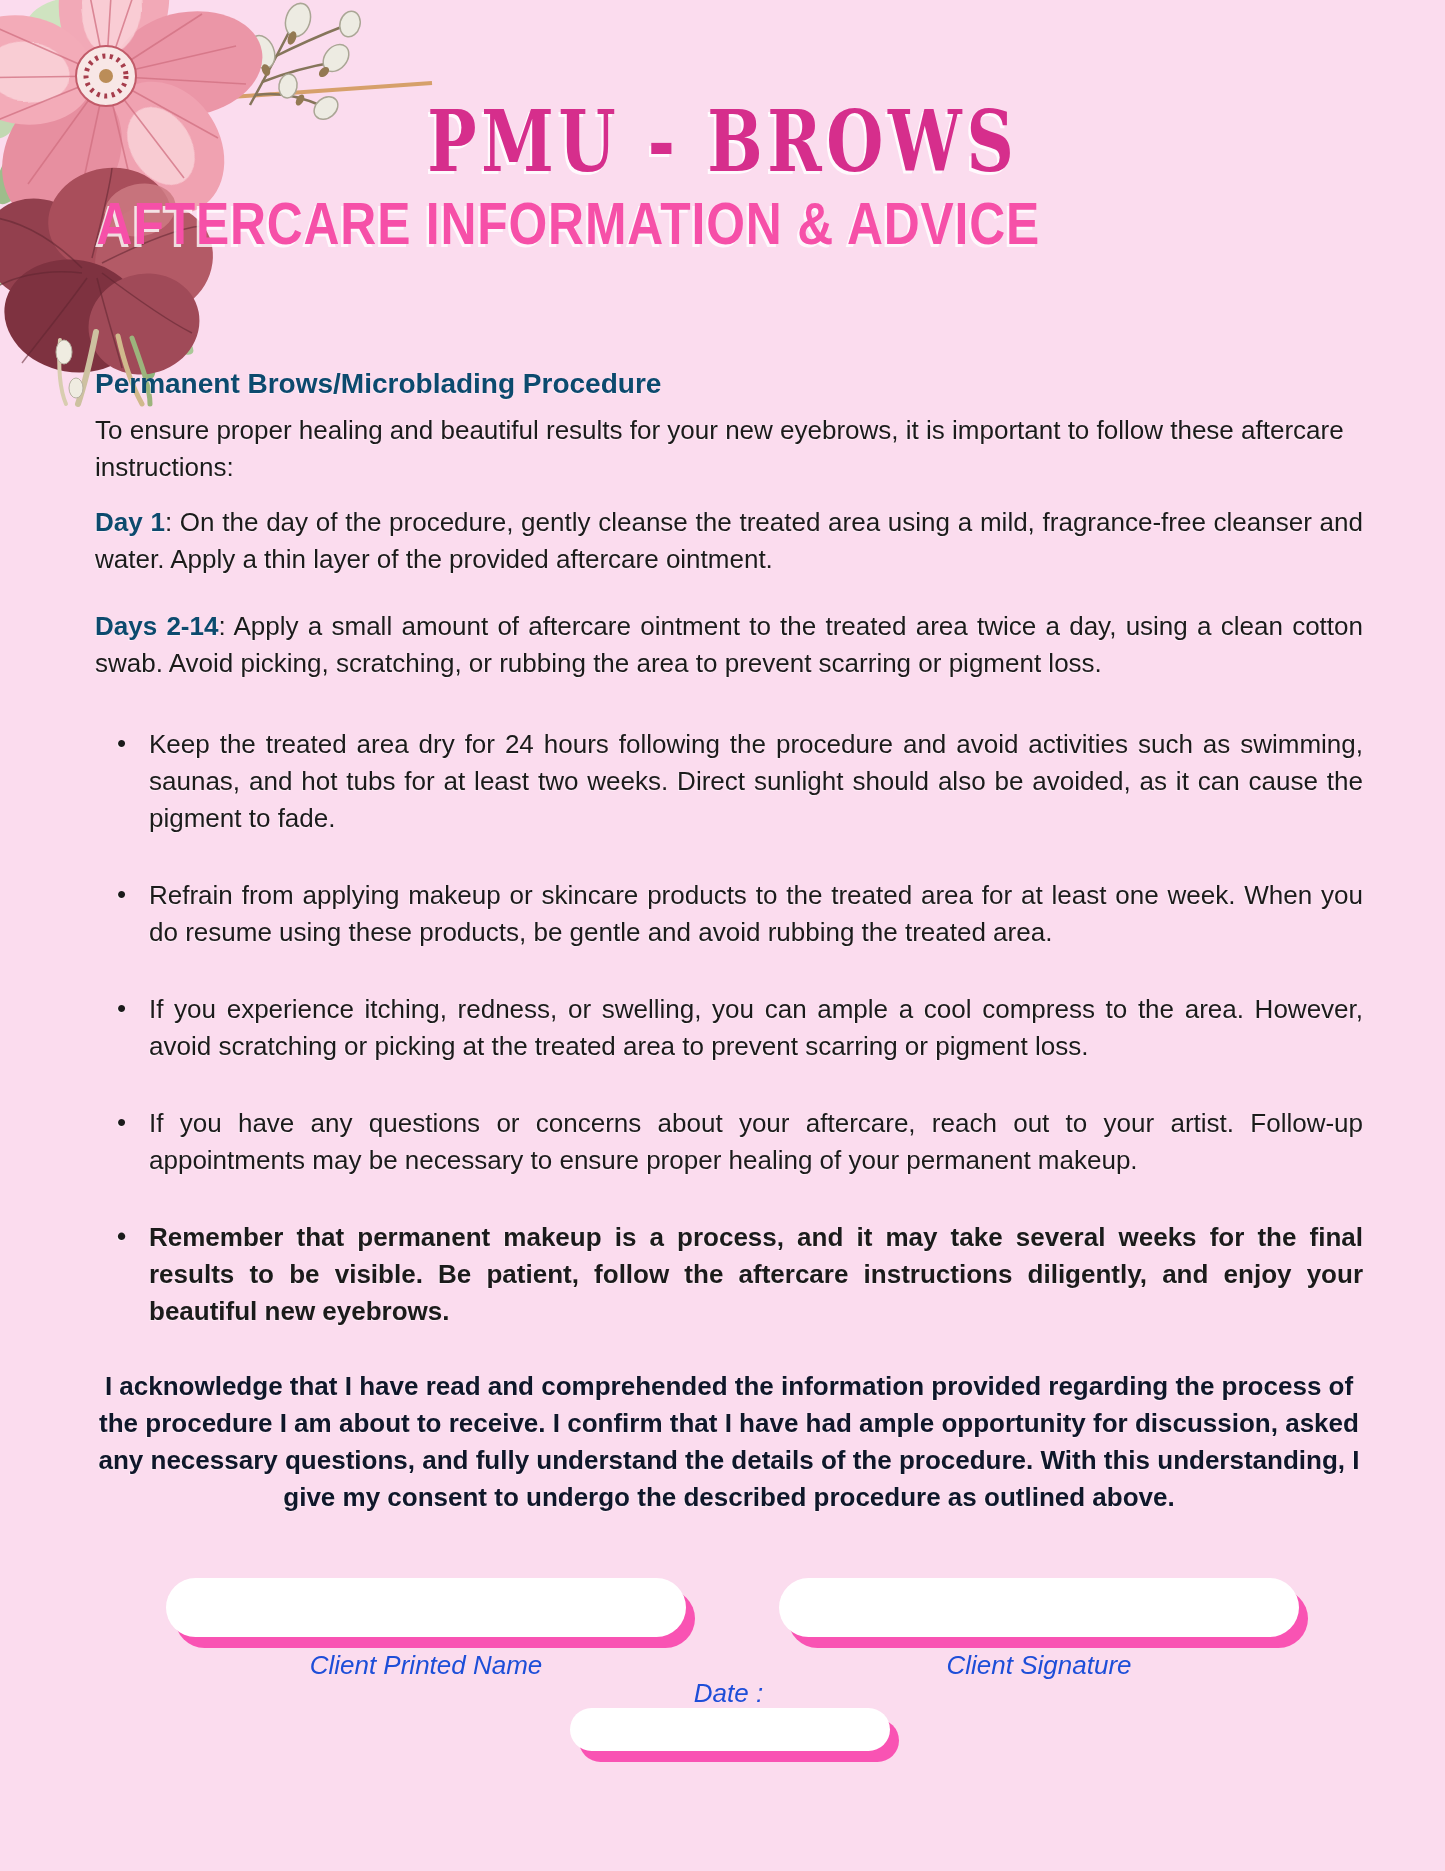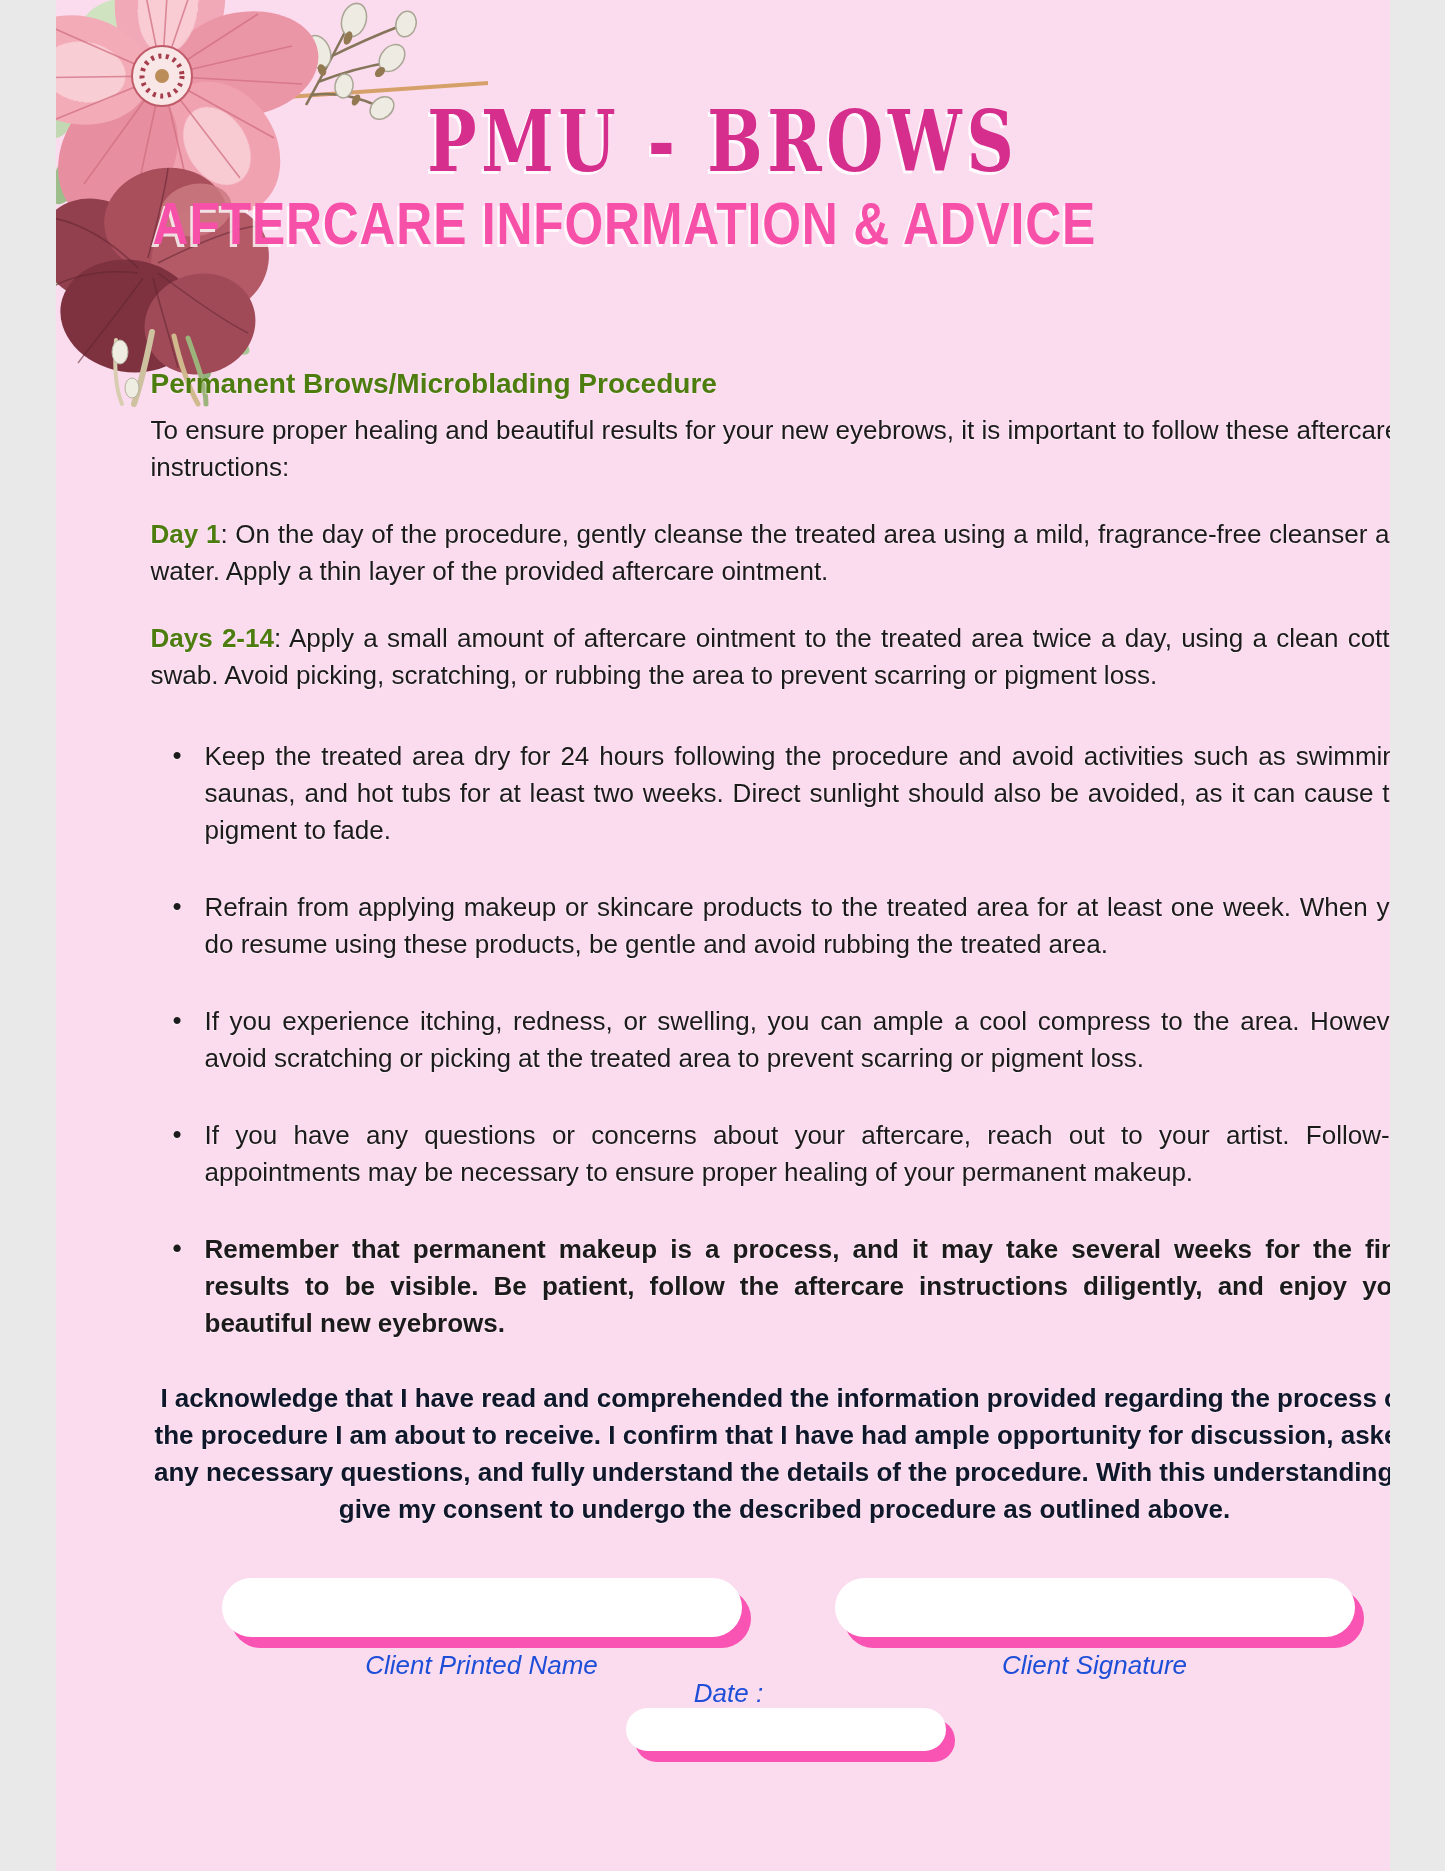--- a/index.html
+++ b/index.html
@@ -1,19 +1,19 @@
 <!DOCTYPE html>
 <html><head>
 <meta charset="utf-8">
 <style>
   * { margin:0; padding:0; box-sizing:border-box; }
   html,body { background:#e9e9e9; }
   .page {
     position:relative;
-    width:1334px; height:1871px;
+    width:1445px; height:1871px;
     margin:0 auto;
     background:#fbdcee;
     overflow:hidden;
     font-family:"Liberation Sans", sans-serif;
     color:#1b1b1b;
   }
   
   .flower { position:absolute; top:0; left:0; width:470px; height:410px; }
   .title-wrap { position:absolute; top:96px; left:0; width:100%; text-align:center; }
   .title {
@@ -40,24 +40,24 @@
     text-shadow:-3px 3px 0 rgba(255,255,255,0.8);
     white-space:nowrap;
   }
   
   .content {
     position:absolute; top:365px; left:95px; width:1268px;
     font-size:26px; line-height:37px;
     text-shadow:-1px 1px 0 rgba(255,255,255,0.45);
   }
   .content h2 { font-size:28px; line-height:37px; font-weight:bold; margin-bottom:10px; }
-  .intro { margin-bottom:30px; }
+  .intro { margin-bottom:18px; }
   .para { text-align:justify; margin-bottom:30px; }
   .para.last { margin-bottom:44px; }
-  .para b, .content h2 { color:#4d7c0f; }
+  .para b, .content h2 { color:#0c4a6e; }
   ul.bullets { list-style:none; }
   ul.bullets li {
     position:relative;
     padding-left:54px;
     text-align:justify;
     margin-bottom:40px;
   }
   ul.bullets li:last-child { margin-bottom:38px;font-weight:bold; }
   ul.bullets li::before {
     content:"\2022";

